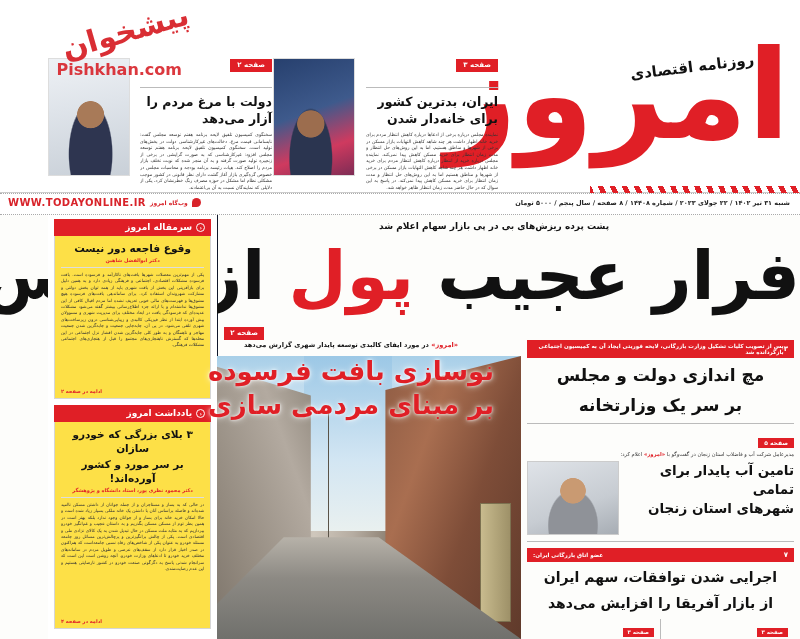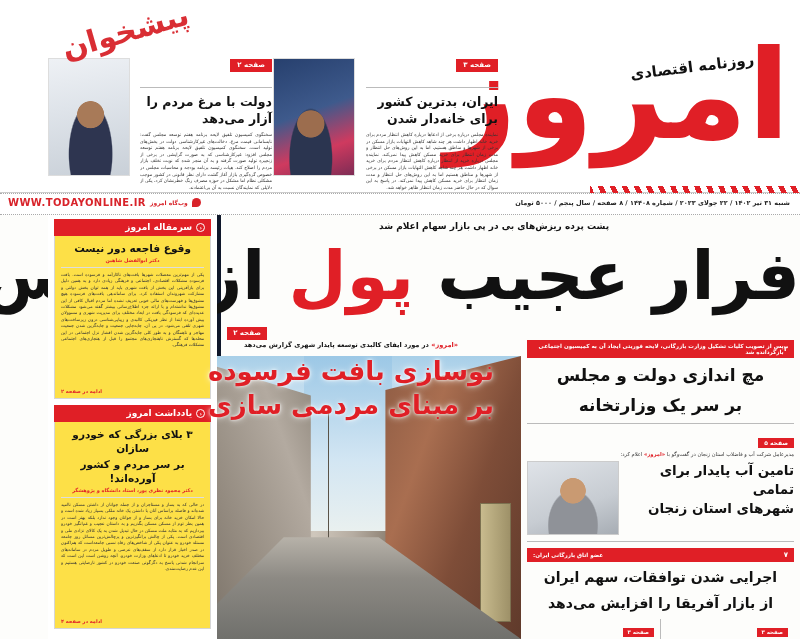--- a/index.html
+++ b/index.html
@@ -149,21 +149,21 @@
   .main {
     position: absolute; top: 215px; right: 0;
     width: 800px; height: 424px;
     display: flex;
   }
 
   
   .col-lead {
     width: 620px; height: 424px;
     position: relative;
-    border-left: 4px solid #0f172a;
+    border-left: 1px solid #0f172a;
     padding-left: 40px;
   }
   .kicker-top {
     position: absolute; top: 6px; right: 0; width: 612px;
     text-align: center;
     font-size: 9px; font-weight: bold; color: #111;
   }
   .lead-headline {
     position: absolute; top: 18px; right: 0; width: 612px;
     text-align: center;
@@ -364,20 +364,21 @@
       <span class="ban-pagebadge">صفحه ۲</span>
       <div class="ban-head">دولت با مرغ مردم را آزار می‌دهد</div>
       <div class="ban-body">سخنگوی کمیسیون تلفیق لایحه برنامه هفتم توسعه مجلس گفت: نابسامانی قیمت مرغ، دخالت‌های غیرکارشناسی دولت در بخش‌های تولید است. سخنگوی کمیسیون تلفیق لایحه برنامه هفتم توسعه مجلس افزود: غیرکارشناسی که به صورت گرایشی در برخی از زنجیره تولید صورت گرفته و به آن منجر شده که نوبت تخلف بازار مردم را اصلاح کند. هیات رئیسه برنامه بودجه و محاسبات مجلس در خصوص گره‌گیری بازار آغاز گشت دارای نظر قانونی در کشور موجب مشکلی نظام اما مشکل در حوزه مصرف رنگ خطرنشان کرد، یکی از دلایلی که نمایندگان نسبت به آن بی‌اعتمادند.</div>
     </div>
     <div class="ban-photo p2">
       <div class="face-b"></div>
     </div>
 
     <div class="watermark">
       <div class="wm-fa">پیشخوان</div>
+      <div class="wm-en">Pishkhan.com</div>
     </div>
   </div>
 
   <div class="datestrip">
     <div class="date-text">شنبه ۳۱ تیر ۱۴۰۲ / ۲۲ جولای ۲۰۲۳ / شماره ۱۴۴۰۸ / ۸ صفحه / سال پنجم / ۵۰۰۰ تومان</div>
     <div class="site-box">
       <span class="site-mark"></span>
       <span class="site-label">وب‌گاه امروز</span>
       <span class="site-url">WWW.TODAYONLINE.IR</span>
     </div>
@@ -479,21 +480,21 @@
         </div>
       </div>
 
       <div class="side-block">
         <div class="side-tab">
           <span class="tab-ic">‹</span>
           <span>یادداشت امروز</span>
         </div>
         <div class="side-card">
           <div class="side-head">۳ بلای بزرگی که خودرو سازان</div>
-          <div class="side-head">بر سر مردم و کشور آورده‌اند!</div>
+          <div class="side-head">بر سر مورد و کشور آورده‌اند!</div>
           <div class="side-author">دکتر محمود نظری پور، استاد دانشگاه و پژوهشگر</div>
           <div class="side-body" style="height:118px;overflow:hidden">در حالی که به بساز و مستاجران و از جمله جوانان از داشتن مسکن ناامید شده‌اند و فاصله براساس آنان با داشتن یک خانه ملکی بسیار زیاد شده است و حالا امکان خرید خانه برای بساز و از جوانان وجود ندارد بلکه بهتر است در همین بطر توم از مسکن مسکن بگذریم و به داستان عجیب و غم‌انگیز خودرو بپردازیم که به مثابه ملت مسکن در حال تبدیل شدن به یک کالای نژادی ملی و اقتصادی است. یکی از چالش برانگیزترین و پرچالش‌ترین مسائل روز جامعه مسئله خودرو به عنوان یکی از شاخص‌های رفاه نسبی جامعه‌است که هم‌اکنون در صدر اخبار قرار دارد از سقف‌های عرضی و طویل مردم در سامانه‌های مختلف خرید خودرو تا ادعاهای وزارت خودرو. آنچه روشن است این است که سرانجام شدنی پاسخ به دگرگونی صنعت خودرو در کشور نارضایتی هستیم و این عدم رضایت‌مندی.</div>
           <div class="side-more">ادامه در صفحه ۴</div>
         </div>
       </div>
 
     </div>
   </div>
 </div>
 

